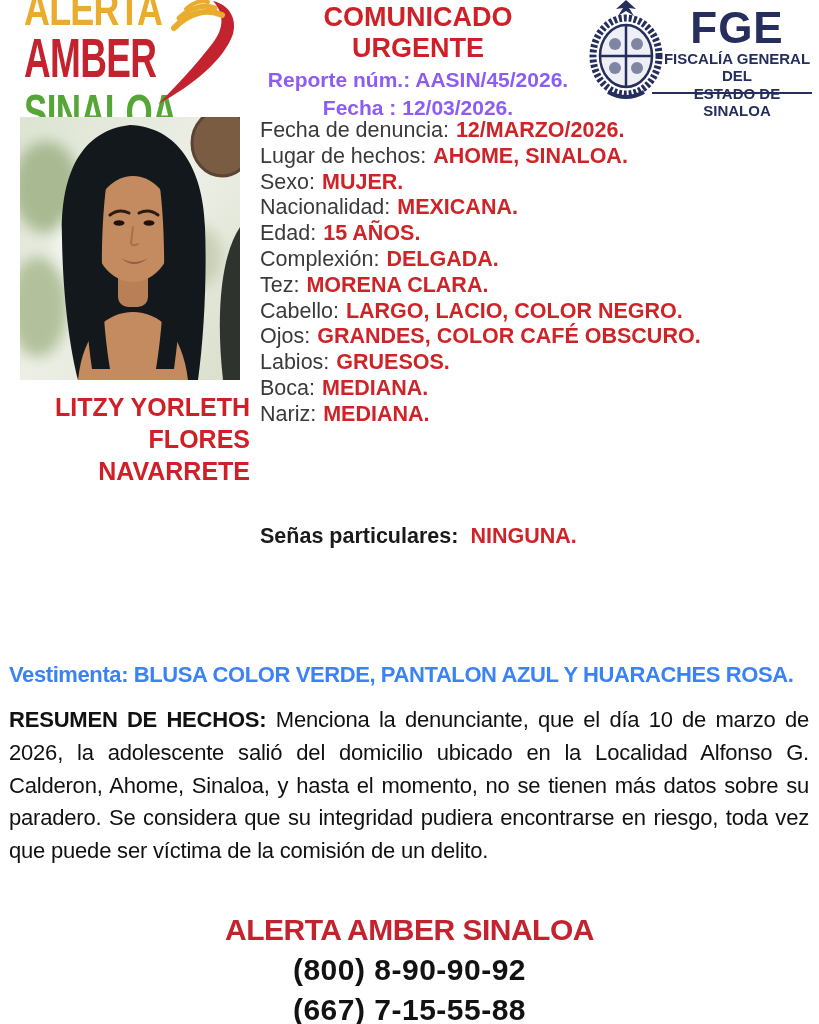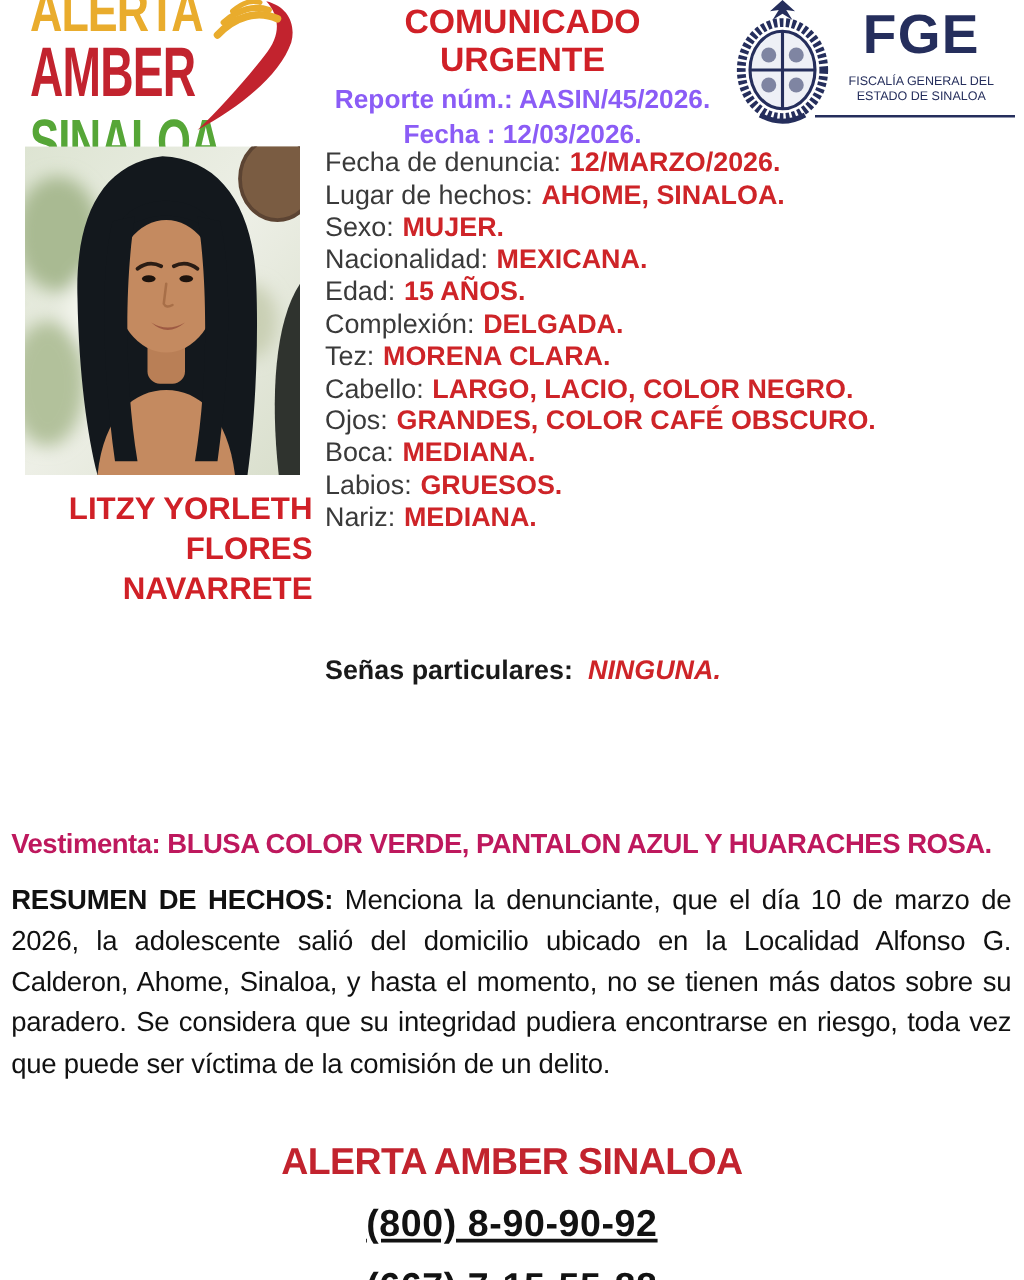--- a/index.html
+++ b/index.html
@@ -48,21 +48,21 @@
     font-size: 21px;
     font-weight: 700;
     color: #8b5cf6;
     margin-top: 4px;
   }
 
   .agency-block { position: absolute; left: 588px; top: 0; width: 226px; }
   .agency-seal { position: absolute; left: 0; top: 0; }
   .agency-text { position: absolute; left: 72px; top: 6px; width: 154px; text-align: center; color: #252E5C; }
   .agency-acronym { font-size: 44px; font-weight: 700; line-height: 1; letter-spacing: 1px; }
-  .agency-name { font-size: 10px; font-weight: 400; line-height: 1.15; margin-top: 10px; }
+  .agency-name { font-size: 15px; font-weight: 700; line-height: 1.15; margin-top: 0; }
   .agency-rule { position: absolute; left: 64px; top: 92px; width: 160px; height: 2px; background: #252E5C; }
 
   
   .photo-frame {
     position: absolute;
     left: 20px;
     top: 117px;
     width: 220px;
     height: 263px;
     overflow: hidden;
@@ -93,31 +93,31 @@
   .val { color: #CE2428; font-weight: 700; margin-left: 7px; }
 
   .senas-row {
     position: absolute;
     left: 260px;
     top: 524px;
     font-size: 21.5px;
     white-space: nowrap;
   }
   .senas-row .slbl { color: #1A1A1A; font-weight: 700; }
-  .senas-row .val { margin-left: 12px; font-style: italic; }
+  .senas-row .val { margin-left: 12px; }
 
   
   .vestimenta {
     position: absolute;
     left: 9px;
     top: 662px;
     width: 802px;
     font-size: 22px;
     font-weight: 700;
-    color: #be185d;
+    color: #3b82f6;
     letter-spacing: -0.4px;
     white-space: nowrap;
   }
 
   
   .resumen {
     position: absolute;
     left: 9px;
     top: 704px;
     width: 800px;
@@ -140,23 +140,22 @@
   .footer-title {
     font-size: 30px;
     font-weight: 700;
     color: #C2232E;
     letter-spacing: -0.5px;
   }
   .footer-phone {
     font-size: 30px;
     font-weight: 700;
     color: #121212;
-    margin-top: 16px;
+    margin-top: 6px;
     letter-spacing: 0.5px;
-    text-decoration: underline;
   }
 </style>
 </head>
 <body>
 
 <div class="page">
 
   <div class="logo-block">
     <span class="logo-line logo-alerta">ALERTA</span>
     <span class="logo-line logo-amber">AMBER</span>
@@ -244,22 +243,22 @@
   <div class="details-list">
     <div class="field-row"><span class="lbl">Fecha de denuncia:</span><span class="val">12/MARZO/2026.</span></div>
     <div class="field-row"><span class="lbl">Lugar de hechos:</span><span class="val">AHOME, SINALOA.</span></div>
     <div class="field-row"><span class="lbl">Sexo:</span><span class="val">MUJER.</span></div>
     <div class="field-row"><span class="lbl">Nacionalidad:</span><span class="val">MEXICANA.</span></div>
     <div class="field-row"><span class="lbl">Edad:</span><span class="val">15 AÑOS.</span></div>
     <div class="field-row"><span class="lbl">Complexión:</span><span class="val">DELGADA.</span></div>
     <div class="field-row"><span class="lbl">Tez:</span><span class="val">MORENA CLARA.</span></div>
     <div class="field-row"><span class="lbl">Cabello:</span><span class="val">LARGO, LACIO, COLOR NEGRO.</span></div>
     <div class="field-row"><span class="lbl">Ojos:</span><span class="val">GRANDES, COLOR CAFÉ OBSCURO.</span></div>
+    <div class="field-row"><span class="lbl">Labios:</span><span class="val">GRUESOS.</span></div>
     <div class="field-row"><span class="lbl">Boca:</span><span class="val">MEDIANA.</span></div>
-    <div class="field-row"><span class="lbl">Labios:</span><span class="val">GRUESOS.</span></div>
     <div class="field-row"><span class="lbl">Nariz:</span><span class="val">MEDIANA.</span></div>
   </div>
 
   <div class="senas-row">
     <span class="slbl">Señas particulares:</span><span class="val">NINGUNA.</span>
   </div>
 
   <div class="vestimenta">
     <span>Vestimenta:</span>
     <span>BLUSA COLOR VERDE, PANTALON AZUL Y HUARACHES ROSA.</span>

